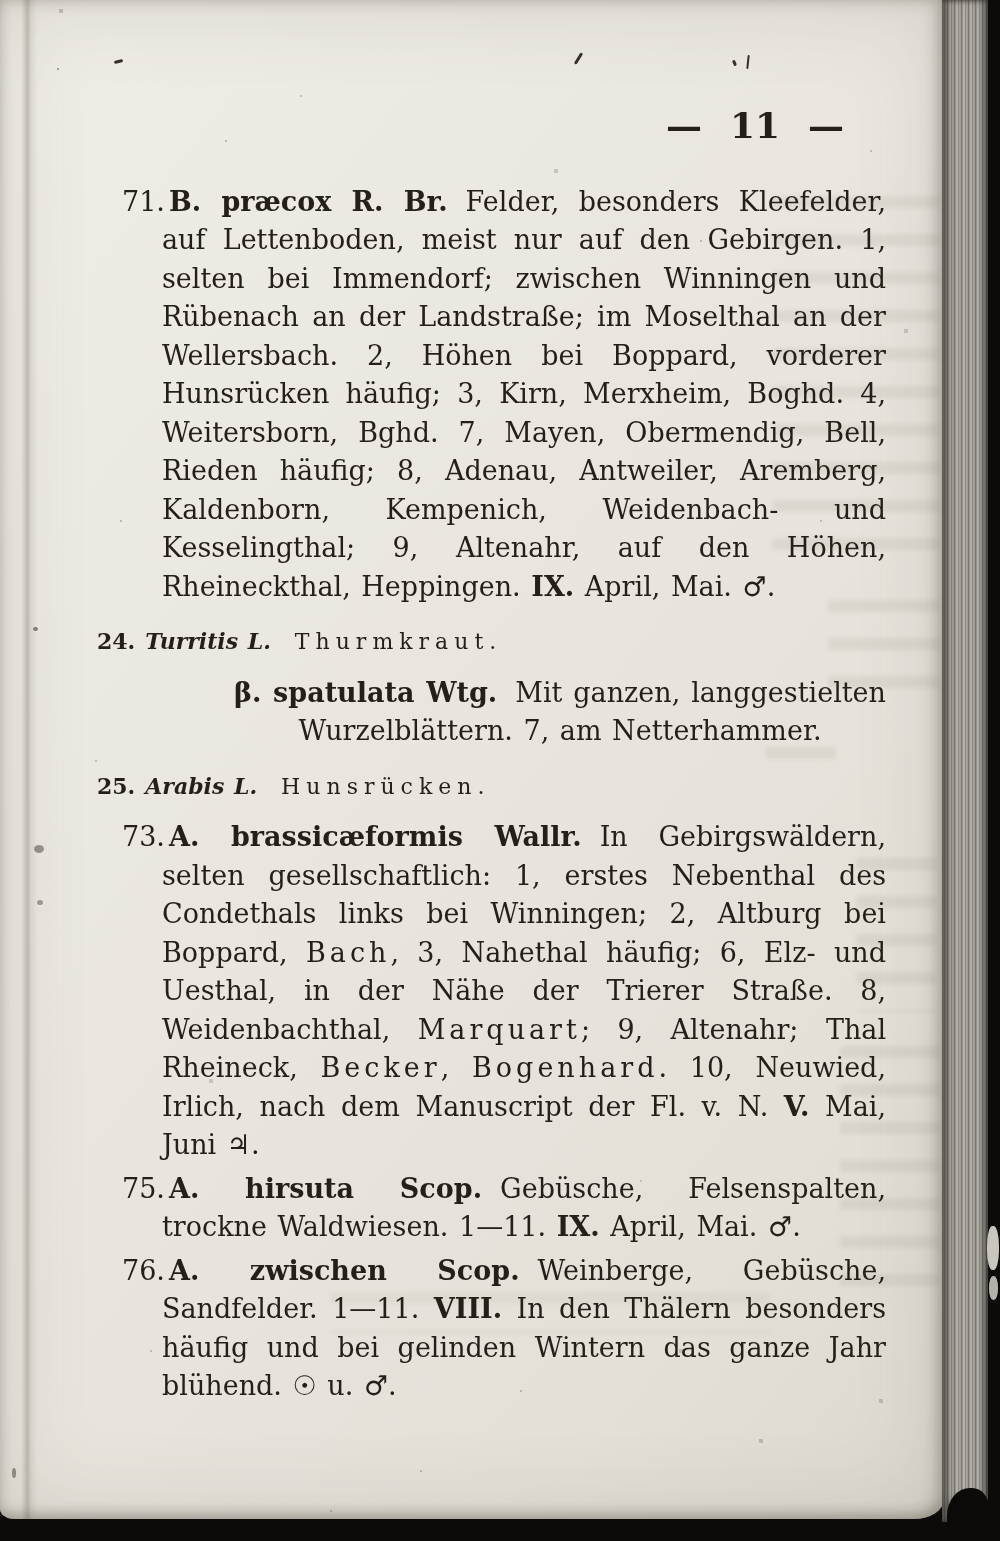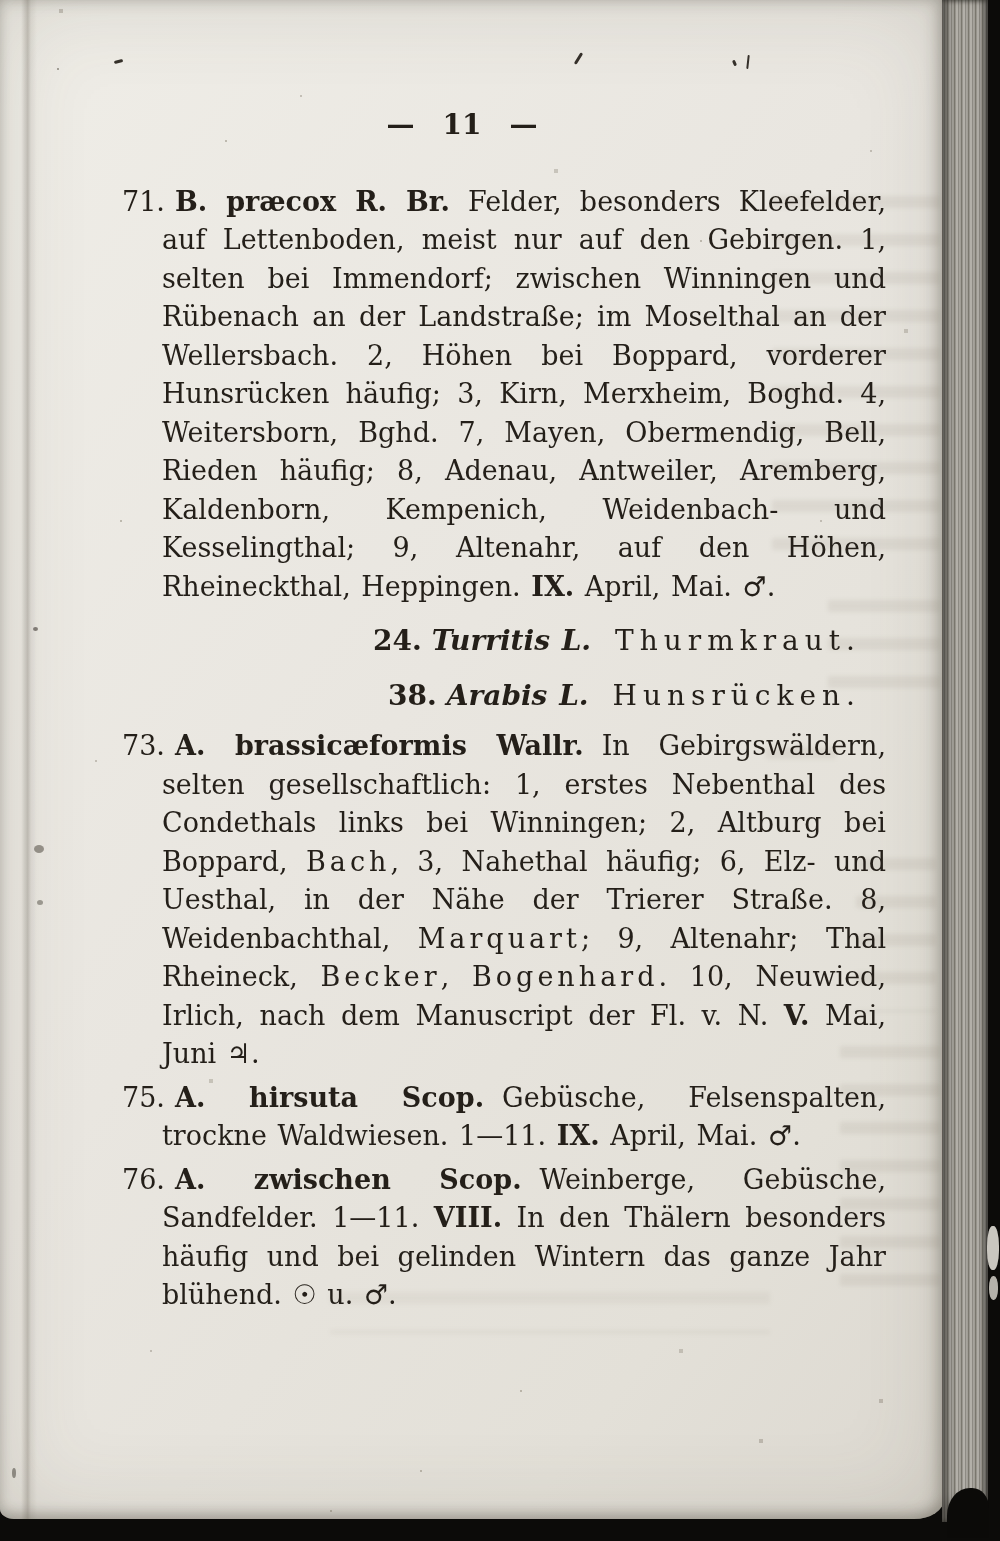--- a/index.html
+++ b/index.html
@@ -80,35 +80,35 @@
     left: 122px; top: 100px;
     width: 764px;
     color: #241f19;
     font-family: "DejaVu Serif", "Liberation Serif", serif;
     font-size: 27px;
     line-height: 38.5px;
     text-align: justify;
     word-spacing: 2px;
   }
   .pagehead {
-    text-align: center;
+    text-align: right;
     transform: translateX(-42px);
-    font-size: 28px;
+    font-size: 36px;
     font-weight: bold;
     margin: 6px 0 38px 0;
   }
   .pagehead .pn { margin: 0 28px; }
   .entry { margin: 0 0 5px 0; padding-left: 40px; text-indent: -40px; }
-  .entry .num { margin-right: 10px; }
+  .entry .num { margin-right: 4px; }
   .species { font-weight: bold; margin-right: 18px; }
   .section {
     margin: 16px 0 12px 0;
-    text-align: right;
+    text-align: left;
     transform: translateX(-25px);
-    font-size: 28px;
+    font-size: 22px;
     font-weight: normal;
     text-indent: 0;
   }
   .section .sec-num { font-weight: bold; margin-right: 10px; }
   .section .sec-latin { font-weight: bold; font-style: italic; margin-right: 24px; }
   .section .sec-german { letter-spacing: 6px; }
   .variant {
     margin: 0 0 5px 112px;
     text-align: justify;
     text-align-last: center;
@@ -157,23 +157,26 @@
 
     <p class="entry">
       <span class="num">71.</span><span class="species">B. præcox R. Br.</span><span><span>Felder, besonders Kleefelder, auf Lettenboden, meist nur auf den Gebirgen. 1, selten bei Immendorf; zwischen Winningen und Rübenach an der Landstraße; im Moselthal an der Wellersbach. 2, Höhen bei Boppard, vorderer Hunsrücken häufig; 3, Kirn, Merxheim, Boghd. 4, Weitersborn, Bghd. 7, Mayen, Obermendig, Bell, Rieden häufig; 8, Adenau, Antweiler, Aremberg, Kaldenborn, Kempenich, Weidenbach- und Kesselingthal; 9, Altenahr, auf den Höhen, Rheineckthal, Heppingen. </span><span class="part-lat">IX.</span><span> April, Mai. </span><span class="part-sym">♂</span><span>.</span></span>
     </p>
 
     <p class="section">
       <span class="sec-num">24.</span><span class="sec-latin">Turritis L.</span><span class="sec-german">Thurmkraut.</span>
     </p>
 
 
+    <p class="variant">
+      <span class="species">β. spatulata Wtg.</span><span><span>Mit ganzen, langgestielten Wurzelblättern. 7, am Netterhammer.</span></span>
+    </p>
 
     <p class="section">
-      <span class="sec-num">38.</span><span class="sec-latin">Arabis L.</span><span class="sec-german">Hunsrücken.</span>
+      <span class="sec-num">25.</span><span class="sec-latin">Arabis L.</span><span class="sec-german">Hunsrücken.</span>
     </p>
 
     <p class="entry">
       <span class="num">73.</span><span class="species">A. brassicæformis Wallr.</span><span><span>In Gebirgswäldern, selten gesellschaftlich: 1, erstes Nebenthal des Condethals links bei Winningen; 2, Altburg bei Boppard, </span><span class="part-sp">Bach</span><span>, 3, Nahethal häufig; 6, Elz- und Uesthal, in der Nähe der Trierer Straße. 8, Weidenbachthal, </span><span class="part-sp">Marquart</span><span>; 9, Altenahr; Thal Rheineck, </span><span class="part-sp">Becker</span><span>, </span><span class="part-sp">Bogenhard</span><span>. 10, Neuwied, Irlich, nach dem Manuscript der Fl. v. N. </span><span class="part-lat">V.</span><span> Mai, Juni </span><span class="part-sym">♃</span><span>.</span></span>
     </p>
 
 
     <p class="entry">
       <span class="num">75.</span><span class="species">A. hirsuta Scop.</span><span><span>Gebüsche, Felsenspalten, trockne Waldwiesen. 1—11. </span><span class="part-lat">IX.</span><span> April, Mai. </span><span class="part-sym">♂</span><span>.</span></span>
     </p>

